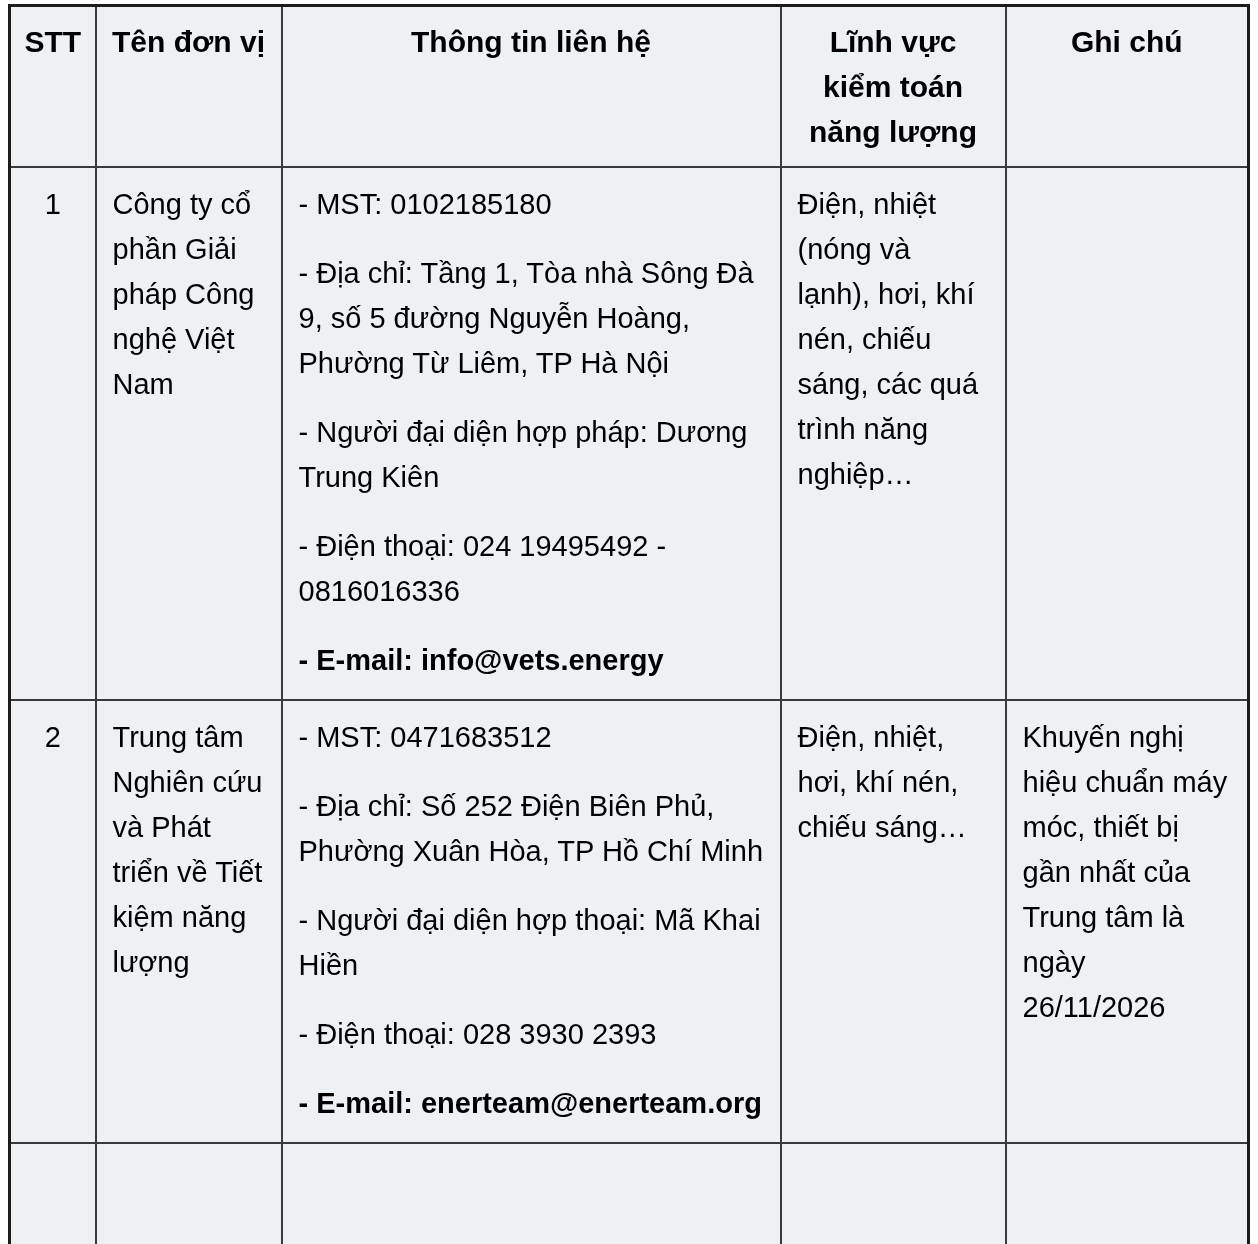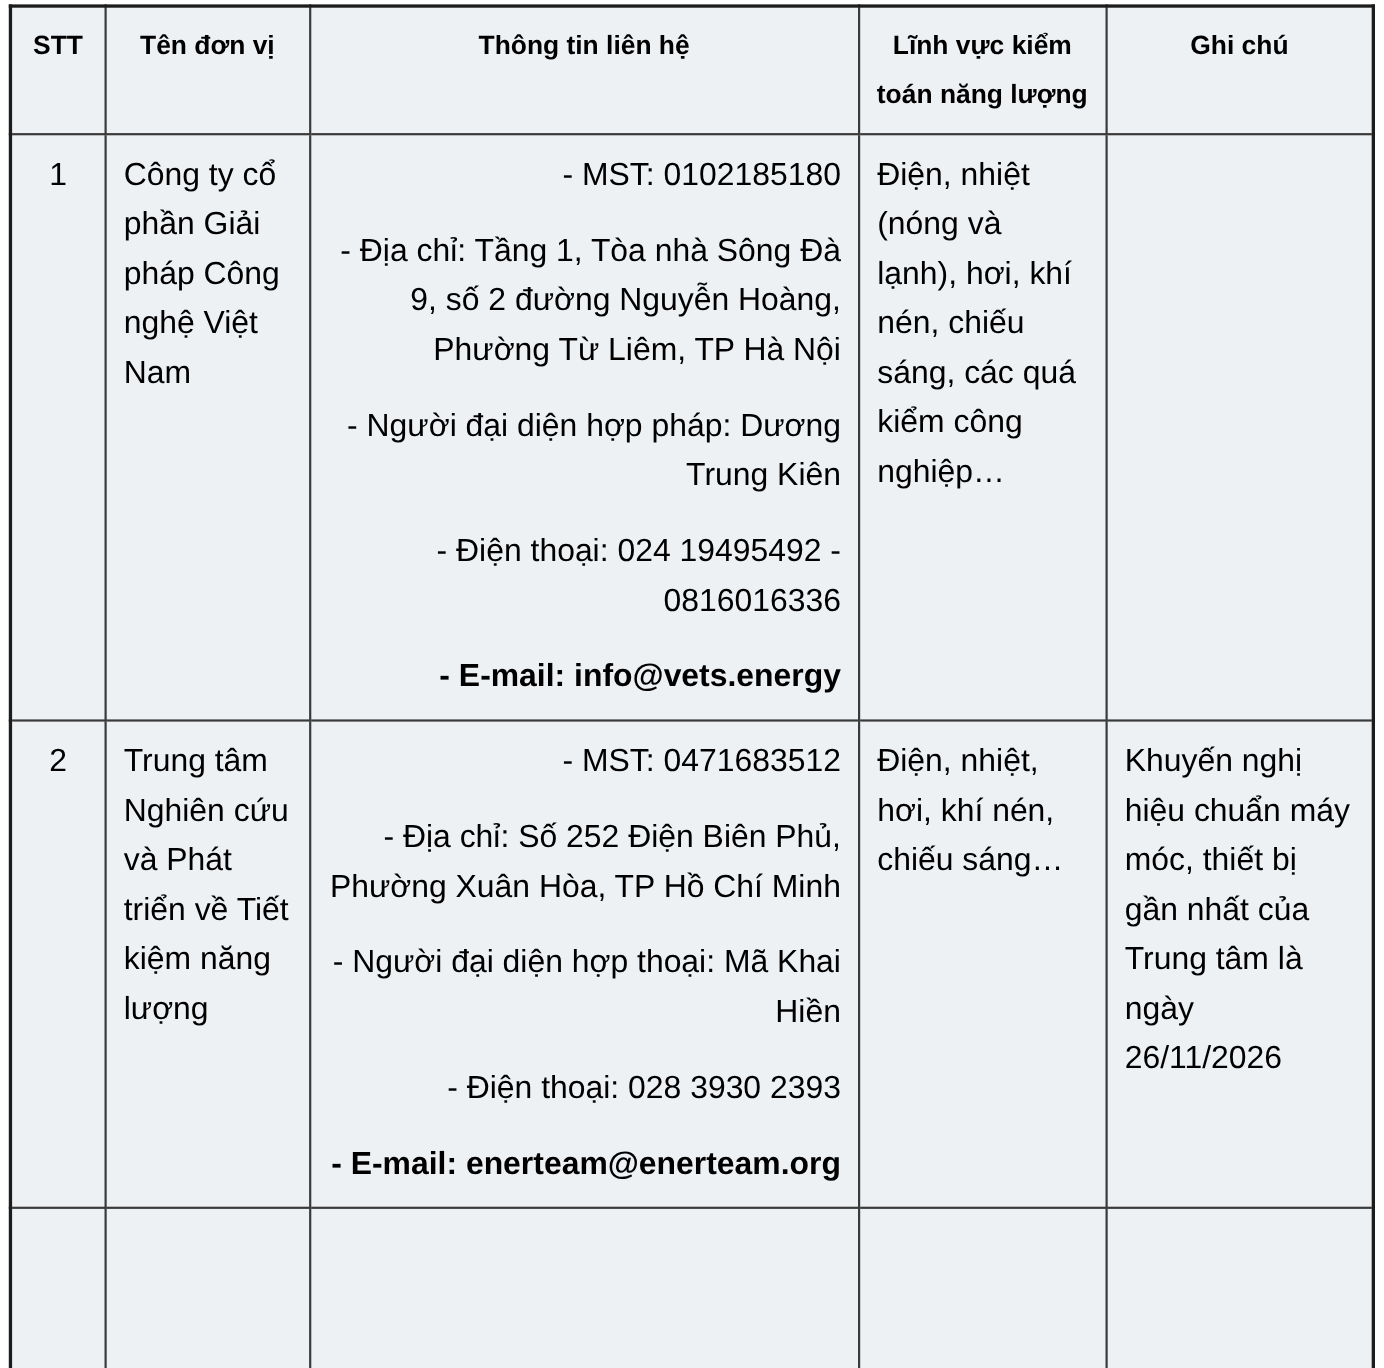--- a/index.html
+++ b/index.html
@@ -24,37 +24,36 @@
     line-height: 45px;
     border: 3px solid #1c1c1c;
   }
   th, td {
     border: 2px solid #3a3a3a;
     vertical-align: top;
     overflow: hidden;
     word-wrap: break-word;
   }
   th {
-    font-size: 24px;
+    font-size: 30px;
     font-weight: bold;
     text-align: center;
     padding: 12px 10px;
   }
   td {
     padding: 14px 15px 16px 16px;
     text-align: left;
   }
   td.stt-cell {
     text-align: center;
     padding-left: 4px;
     padding-right: 4px;
   }
   td.contact-cell p {
     margin: 0 0 24px 0;
-    text-align: right;
   }
   td.contact-cell p:last-child {
     margin-bottom: 0;
     font-weight: bold;
   }
   tr.partial-row td {
     height: 300px;
   }
 </style>
 </head>
@@ -77,26 +76,26 @@
         <th>Lĩnh vực kiểm toán năng lượng</th>
         <th>Ghi chú</th>
       </tr>
     </thead>
     <tbody>
       <tr>
         <td class="stt-cell">1</td>
         <td>Công ty cổ phần Giải pháp Công nghệ Việt Nam</td>
         <td class="contact-cell">
           <p>- MST: 0102185180</p>
-          <p>- Địa chỉ: Tầng 1, Tòa nhà Sông Đà 9, số 2 đường Nguyễn Hoàng, Phường Từ Liêm, TP Hà Nội</p>
+          <p>- Địa chỉ: Tầng 1, Tòa nhà Sông Đà 9, số 5 đường Nguyễn Hoàng, Phường Từ Liêm, TP Hà Nội</p>
           <p>- Người đại diện hợp pháp: Dương Trung Kiên</p>
           <p>- Điện thoại: 024 19495492 - 0816016336</p>
           <p>- E-mail: info@vets.energy</p>
         </td>
-        <td>Điện, nhiệt (nóng và lạnh), hơi, khí nén, chiếu sáng, các quá kiểm công nghiệp…</td>
+        <td>Điện, nhiệt (nóng và lạnh), hơi, khí nén, chiếu sáng, các quá trình năng nghiệp…</td>
         <td></td>
       </tr>
       <tr>
         <td class="stt-cell">2</td>
         <td>Trung tâm Nghiên cứu và Phát triển về Tiết kiệm năng lượng</td>
         <td class="contact-cell">
           <p>- MST: 0471683512</p>
           <p>- Địa chỉ: Số 252 Điện Biên Phủ, Phường Xuân Hòa, TP Hồ Chí Minh</p>
           <p>- Người đại diện hợp thoại: Mã Khai Hiền</p>
           <p>- Điện thoại: 028 3930 2393</p>

